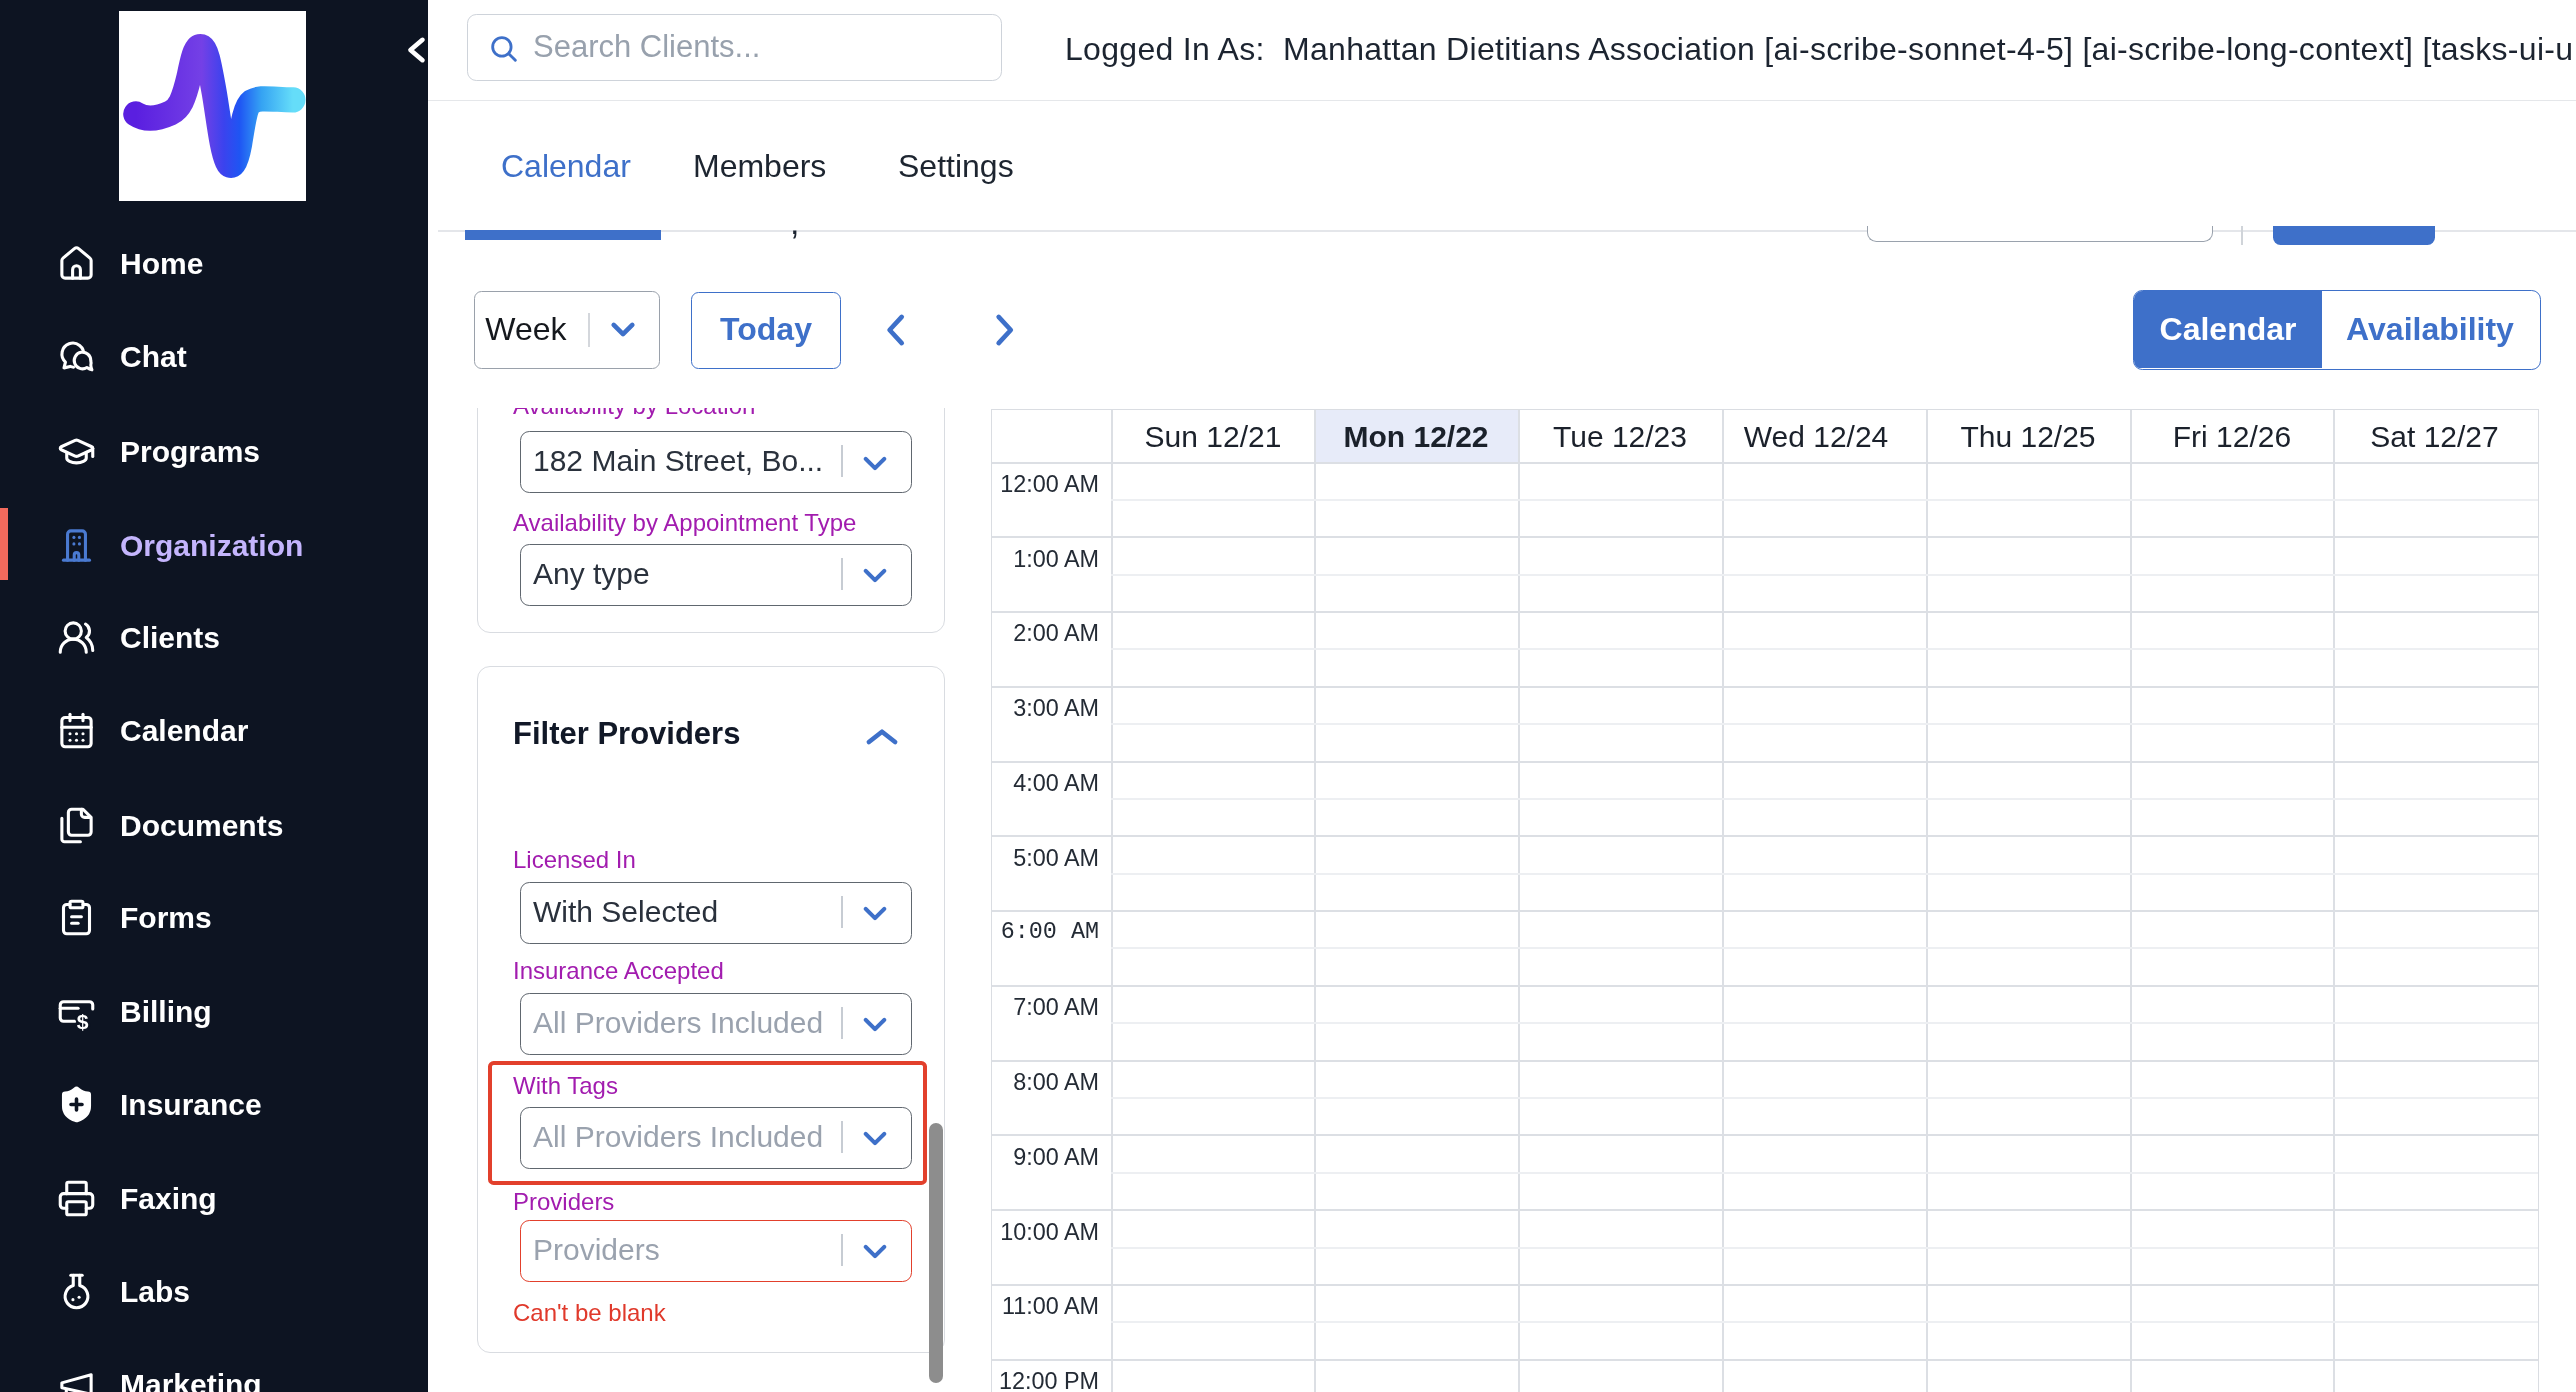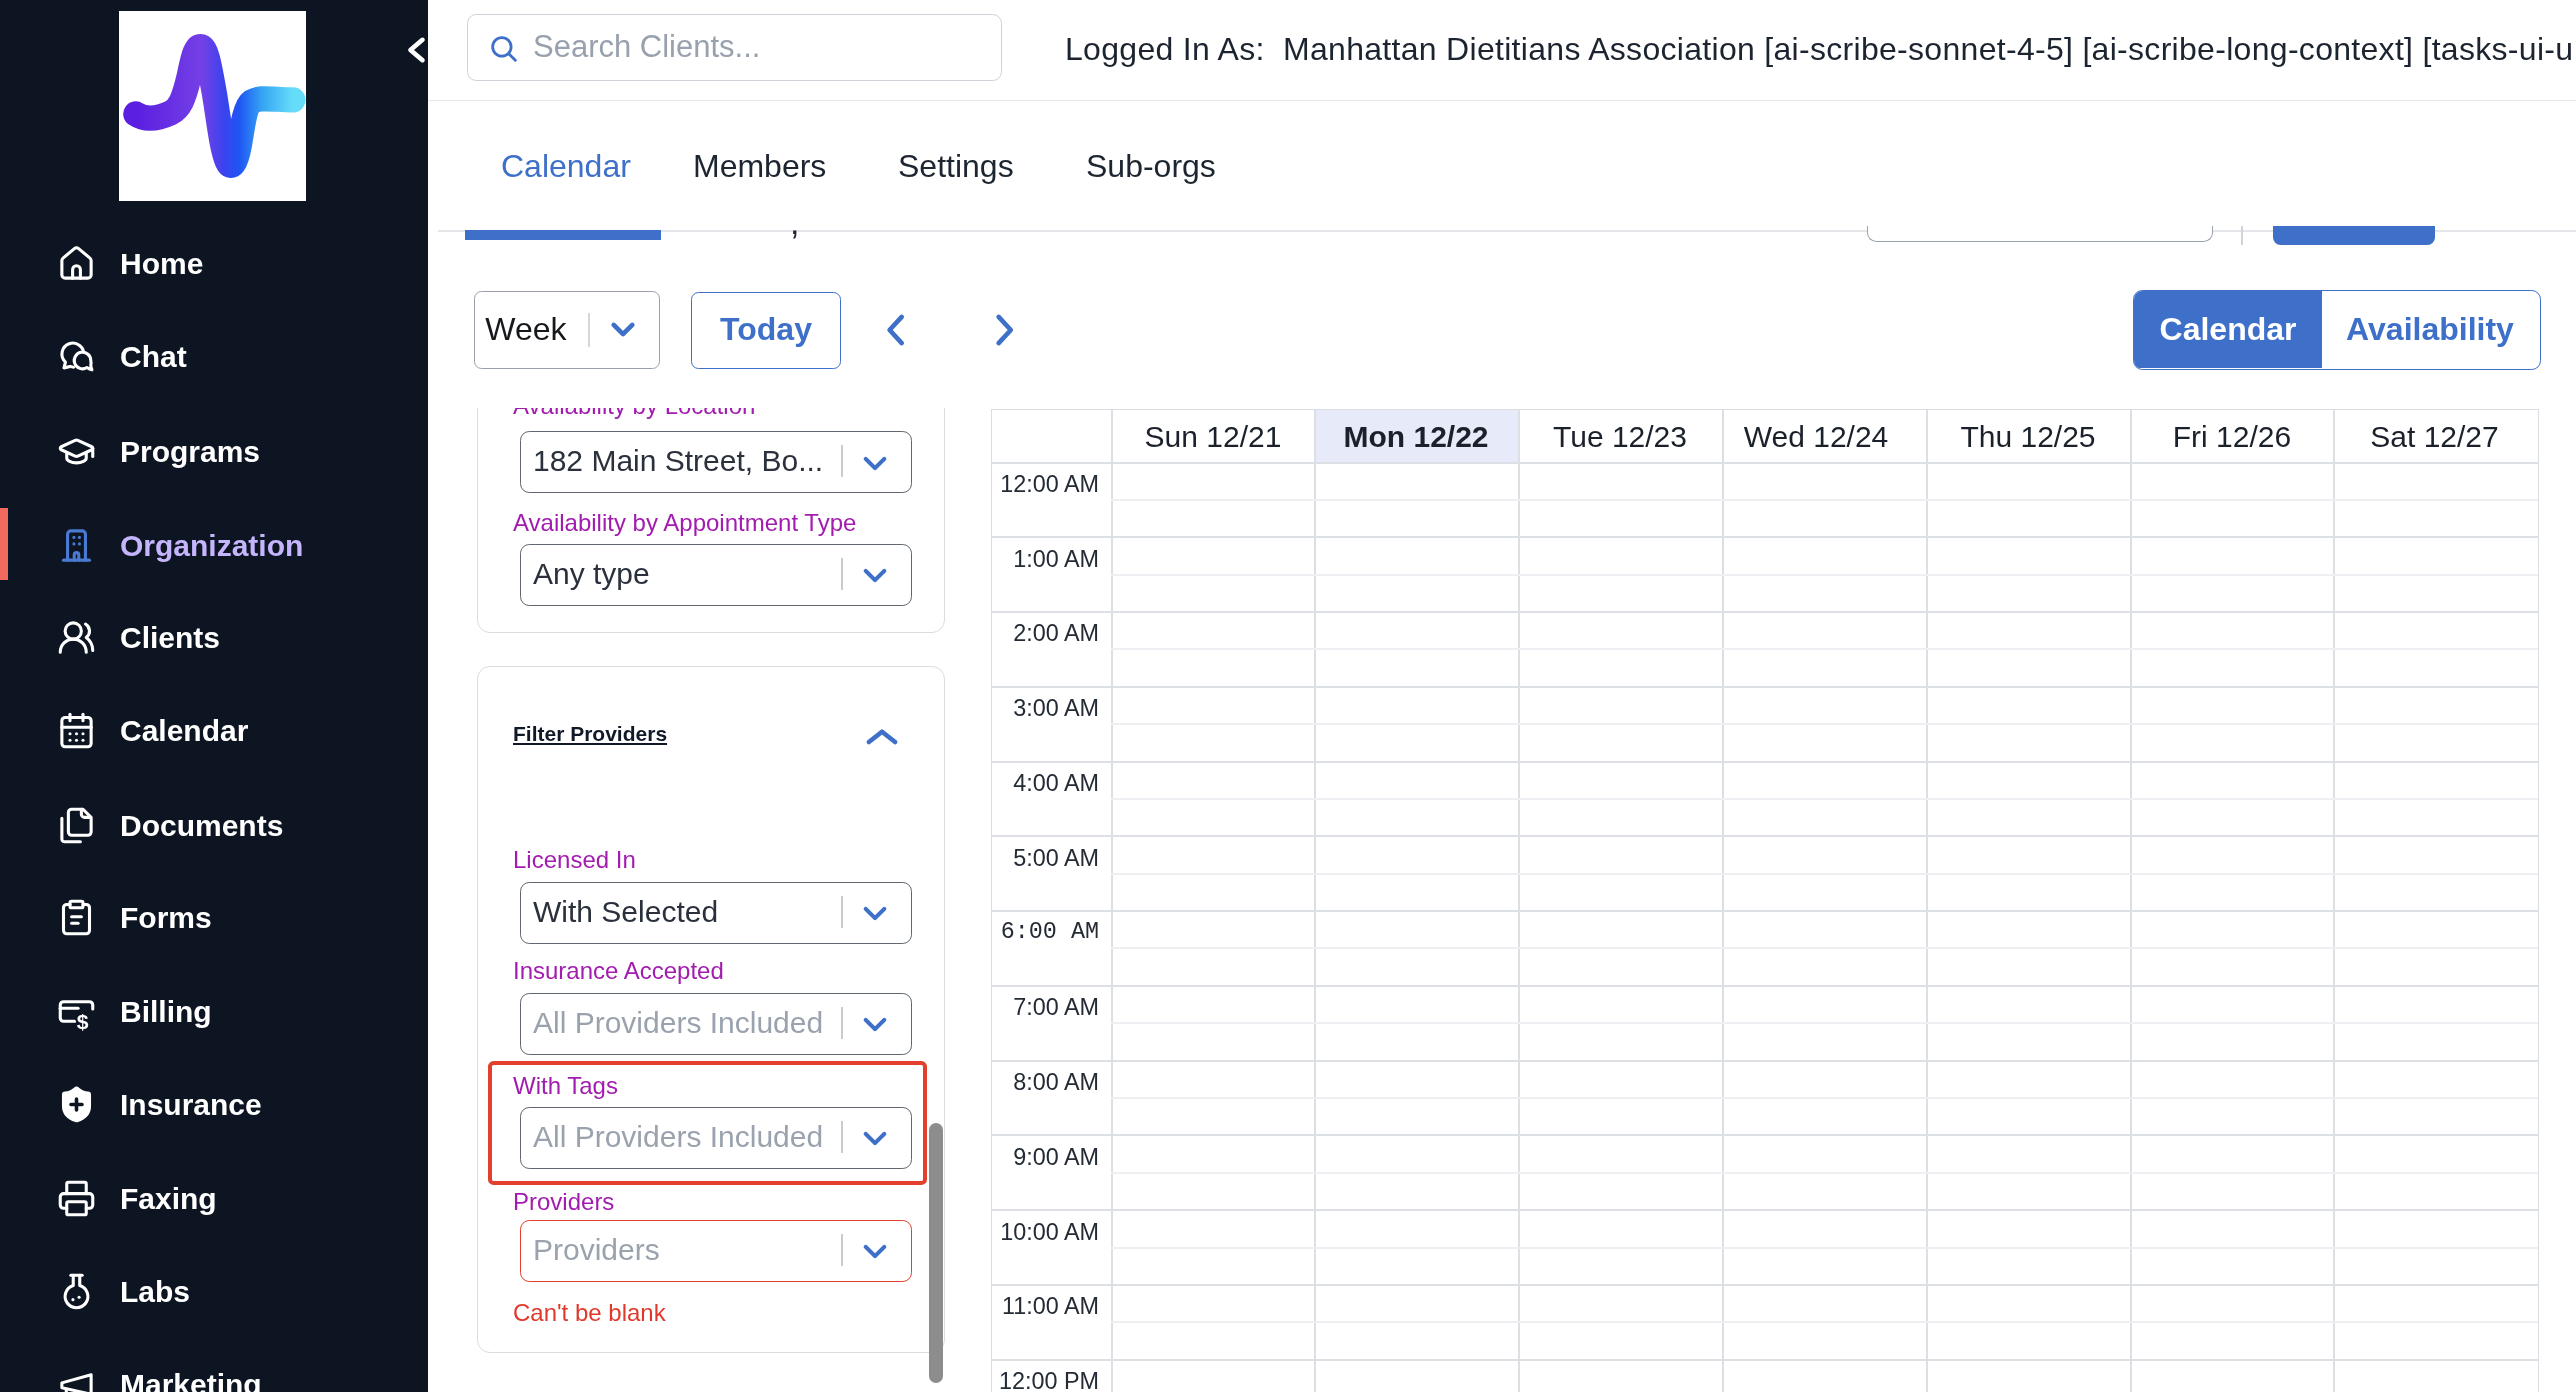--- a/index.html
+++ b/index.html
@@ -217,21 +217,20 @@
         </svg>
       <div class="ph">Search Clients...</div>
     </div>
     <div id="loggedin">Logged In As:&nbsp;&nbsp;Manhattan Dietitians Association [ai-scribe-sonnet-4-5] [ai-scribe-long-context] [tasks-ui-update]</div>
   </div>
 
   <div id="tabs">
     <div class="tab blue" style="left:73px;">Calendar</div>
     <div class="tab" style="left:265px;">Members</div>
     <div class="tab" style="left:470px;">Settings</div>
-    <div class="tab" style="left:658px;">Sub-orgs</div>
   </div>
   <div id="tabline"></div>
   <div id="tabind"></div>
   <div id="rem-comma"><span style="position:relative; top:-24px;">,</span></div>
   <div id="rem-input"></div>
   <div id="rem-divider"></div>
   <div id="rem-btn"></div>
 
   <div id="weekbox">
     <div class="t">Week</div>
@@ -266,21 +265,21 @@
     <div class="flabel" style="top:101px;">Availability by Appointment Type</div>
     <div class="sel" style="top:136px;">
       <div class="tx">Any type</div>
       <div class="dv"></div>
       <svg class="ch" width="26" height="17" viewBox="0 0 28 18">
           <path d="M4 4 L14 14 L24 4" fill="none" stroke="#3e70c9" stroke-width="4.5" stroke-linecap="round" stroke-linejoin="round"></path>
         </svg>
     </div>
 
     <div class="card" style="top:258px; height:687px;"></div>
-    <div class="flabel" style="top:309px; font-size:21px; line-height:34px; font-weight:700; color:#111827;text-decoration:underline;">Filter Providers</div>
+    <div class="flabel" style="top:309px; font-size:31px; line-height:34px; font-weight:700; color:#111827;">Filter Providers</div>
     <svg class="abs" style="left:436px; top:320px;" width="36" height="18.7" viewBox="0 0 38 20">
         <path d="M5 15 L19 4 L33 15" fill="none" stroke="#3e70c9" stroke-width="5" stroke-linecap="round" stroke-linejoin="round"></path>
       </svg>
     <div class="flabel" style="top:438px;">Licensed In</div>
     <div class="sel" style="top:474px;">
       <div class="tx">With Selected</div>
       <div class="dv"></div>
       <svg class="ch" width="26" height="17" viewBox="0 0 28 18">
           <path d="M4 4 L14 14 L24 4" fill="none" stroke="#3e70c9" stroke-width="4.5" stroke-linecap="round" stroke-linejoin="round"></path>
         </svg>

